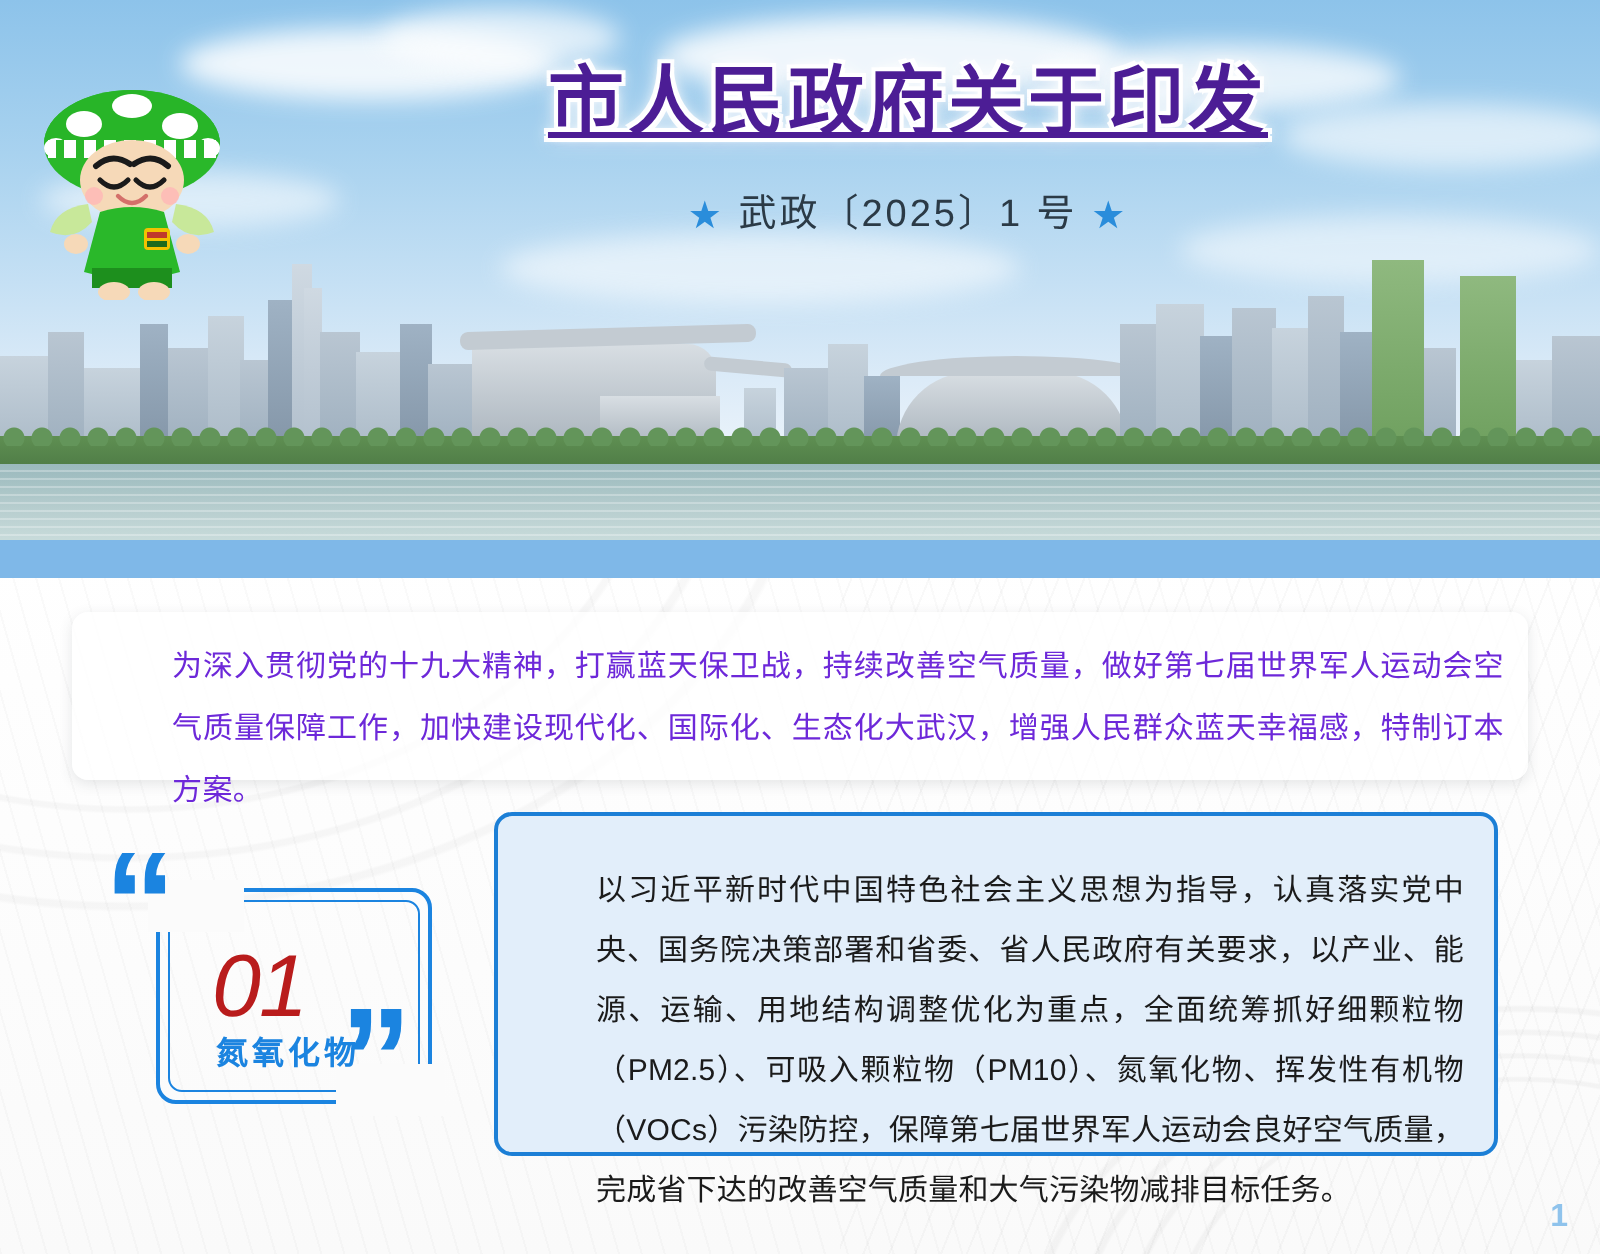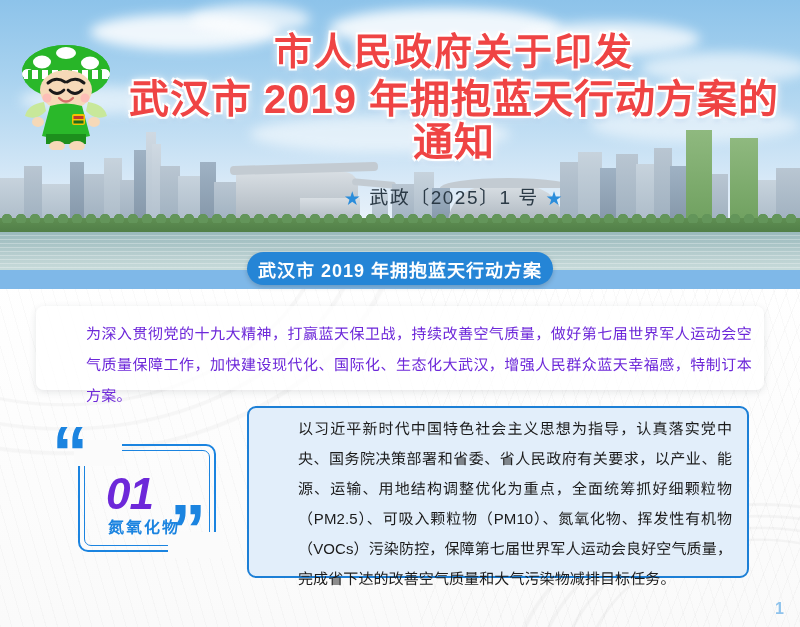--- a/index.html
+++ b/index.html
@@ -70,27 +70,28 @@
   .bld.t{ background:linear-gradient(#cfd9e2,#b2c0cd); }
   .hall{ position:absolute; bottom:0; background:linear-gradient(#d8dee3,#aab4bd); }
   .hall-roof{ position:absolute; background:#c3cbd2; }
 
   
   .mascot{ position:absolute; left:12px; top:26px; width:108px; height:124px; }
 
   
   .title-block{ position:absolute; left:118px; top:32px; width:672px; text-align:center; }
   .title-l1, .title-l2{
-    font-weight:700; color:#ef4444; letter-spacing:2px; line-height:1.08;
+    font-weight:700; color:#4c1d95; letter-spacing:2px; line-height:1.08;
     text-shadow:
       0 0 2px #fff, 0 0 4px #fff, 0 0 7px #fff, 0 0 11px #fff,
       1px 1px 0 #fff, -1px 1px 0 #fff, 1px -1px 0 #fff, -1px -1px 0 #fff,
       2px 2px 0 rgba(255,255,255,.95), -2px 2px 0 rgba(255,255,255,.95),
       2px -2px 0 rgba(255,255,255,.95), -2px -2px 0 rgba(255,255,255,.95),
       0 3px 5px rgba(20,102,198,.30);
+    text-decoration: underline;
   }
   .title-l1{ font-size:38px; }
   .title-l2{ font-size:40px; margin-top:5px; letter-spacing:1px; }
   .docno{ margin-top:18px; font-size:19px; color:#2b3a46; letter-spacing:1.5px; white-space:nowrap; }
   .docno .star{ color:#2a8ddb; font-size:19px; vertical-align:-1px; }
 
   
   .blue-strip{ position:absolute; left:0; top:270px; width:800px; height:19px; background:#7fb8e8; }
   .pill{
     position:absolute; left:247px; top:252px; width:306px; height:33px;
@@ -119,38 +120,38 @@
   .quote-close{ left:118px; top:74px; font-size:72px; }
   .bracket{
     position:absolute; left:26px; top:24px; width:138px; height:108px;
     border:2px solid #1b84e0; border-radius:10px;
   }
   .bracket::after{
     content:""; position:absolute; left:4px; top:4px; right:4px; bottom:4px;
     border:1px solid #1b84e0; border-radius:7px;
   }
   .sec-num{
-    position:absolute; left:54px; top:52px; font-size:44px; font-weight:700; font-style:italic;
-    color:#6d28d9; letter-spacing:-1px; line-height:1;
+    position:absolute; left:54px; top:52px; font-size:44px; font-weight:400; font-style:italic;
+    color:#b91c1c; letter-spacing:-1px; line-height:1;
   }
   .sec-label{
     position:absolute; left:56px; top:100px; font-size:16px; font-weight:700;
     color:#1b84e0; letter-spacing:2px; line-height:1;
   }
 
   
   .mask{ position:absolute; background:#fbfbfb; }
 
   
   .body-box{
     position:absolute; left:247px; top:406px; width:502px; height:172px;
     background:#e2eefa; border:2px solid #1c7fd6; border-radius:9px;
   }
   .body-text{
-    position:absolute; left:266px; top:414px; width:466px;
+    position:absolute; left:266px; top:431px; width:466px;
     font-size:15px; line-height:30px; color:#1b1b1b; text-align:justify; letter-spacing:.1px;
   }
   .body-text .ind{ padding-left:32px; display:inline-block; }
 
   
   .page-no{ position:absolute; right:16px; bottom:9px; font-size:16px; font-weight:700; color:#8fc3ec; }
 </style>
 </head>
 <body>
 
@@ -251,37 +252,33 @@
         <rect x="61.5" y="94.5" width="10" height="3" fill="#1d6b1d"></rect>
         <ellipse cx="26" cy="96" rx="6" ry="5" fill="#f6d9b8"></ellipse>
         <ellipse cx="82" cy="96" rx="6" ry="5" fill="#f6d9b8"></ellipse>
         <ellipse cx="45" cy="120" rx="8" ry="5" fill="#f6d9b8"></ellipse>
         <ellipse cx="65" cy="120" rx="8" ry="5" fill="#f6d9b8"></ellipse>
       </svg>
     </div>
 
     <div class="title-block">
       <div class="title-l1">市人民政府关于印发</div>
-      <div class="title-l2">武汉市 2019 年拥抱蓝天行动方案的通知</div>
       <div class="docno">
         <span class="star">★</span>
         <span>武政〔2025〕1 号</span>
         <span class="star">★</span>
       </div>
     </div>
   </div>
 
   <div class="bg-texture"></div>
   <div class="bg-lines"></div>
   <div class="bg-lines2"></div>
 
   <div class="blue-strip"></div>
-  <div class="pill">
-    <span>武汉市 2019 年拥抱蓝天行动方案</span>
-  </div>
 
   <div class="intro-card"></div>
   <div class="intro-text">
     <span class="ind">为深入贯彻党的十九大精神，打赢蓝天保卫战，持续改善空气质量，做好第七届世界军人运动会空气质量保障工作，加快建设现代化、国际化、生态化大武汉，增强人民群众蓝天幸福感，特制订本方案。</span>
   </div>
 
   <div class="sec-mark">
     <div class="bracket"></div>
     <div class="mask" style="left:22px;  top:20px; width:48px; height:26px;"></div>
     <div class="mask" style="left:116px; top:112px; width:54px; height:26px;"></div>

